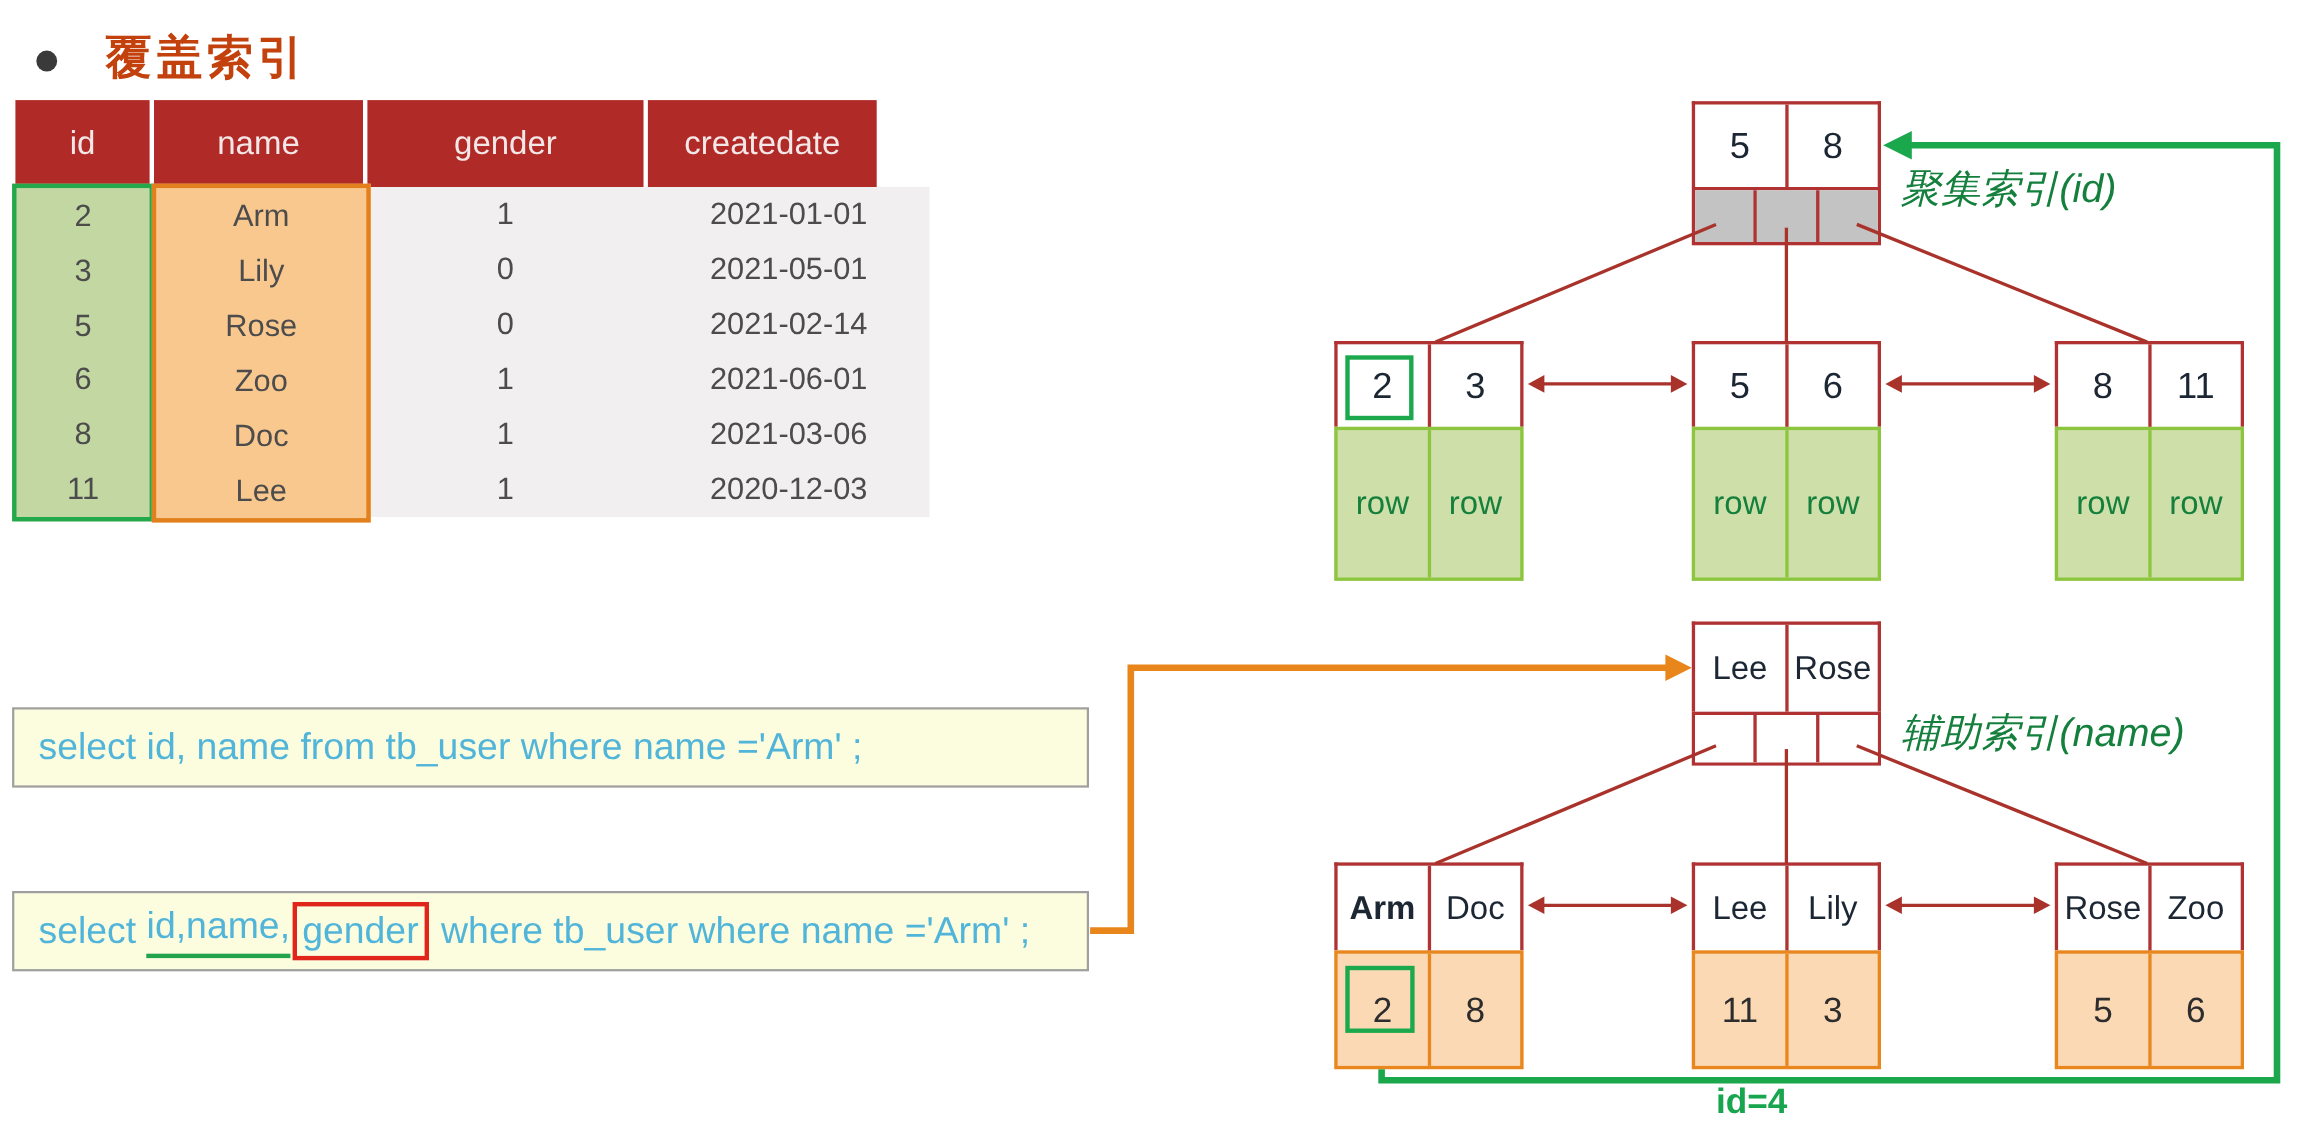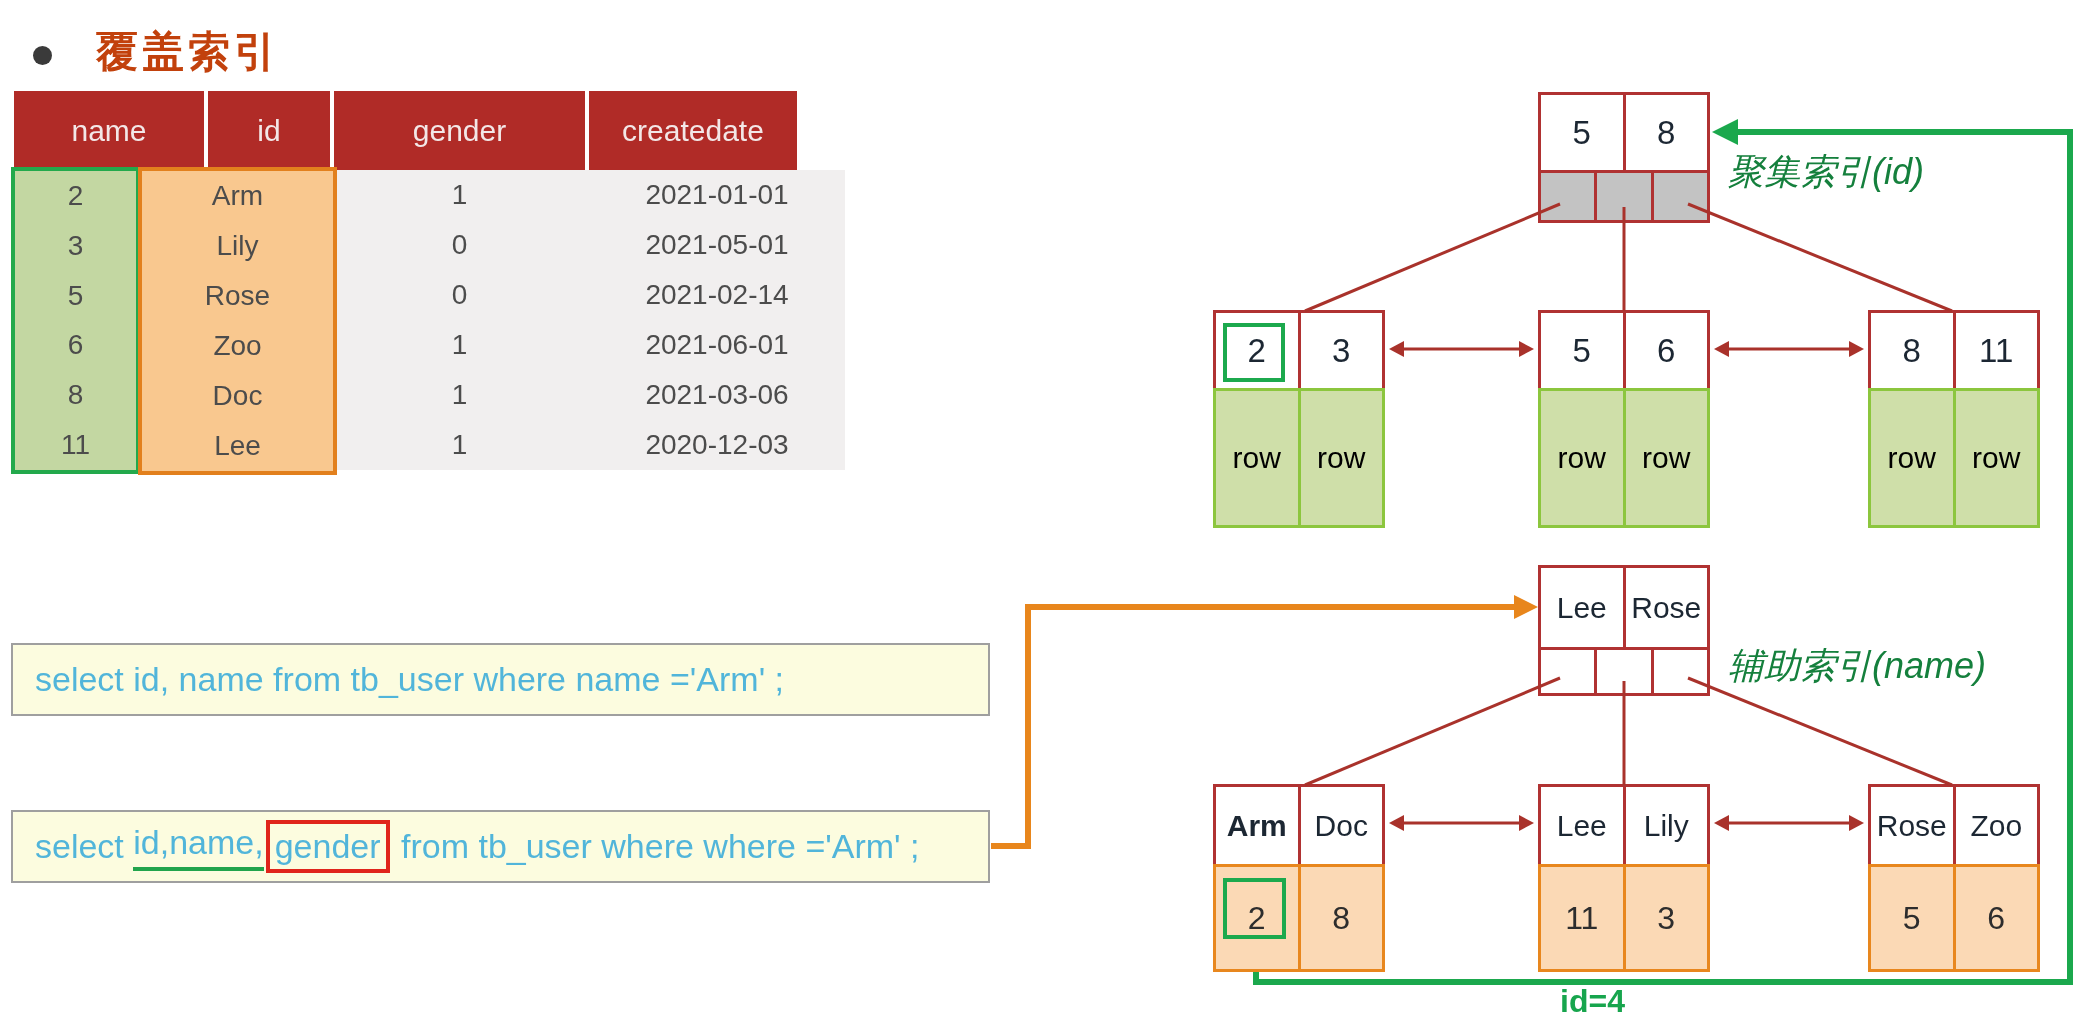--- a/index.html
+++ b/index.html
@@ -36,21 +36,21 @@
   .keys{display:flex;box-sizing:border-box;border:3px solid #b03232;border-bottom:none;background:#fff;}
   .keys .c{flex:1;display:flex;align-items:center;justify-content:center;font-size:33px;color:#1c2733;}
   .keys .c + .c{border-left:3px solid #b03232;}
   .prow{display:flex;box-sizing:border-box;border:3px solid #b03232;}
   .prow .p{flex:1;background:#c3c3c3;}
   .prow.white .p{background:#ffffff;}
   .prow .p + .p{border-left:3px solid #b03232;}
   .vals{display:flex;box-sizing:border-box;}
   .vals .v{flex:1;display:flex;align-items:center;justify-content:center;}
   .vals.g{border:3px solid #8cc63e;background:#cfdfa9;}
-  .vals.g .v{font-size:30px;color:#000000;}
+  .vals.g .v{font-size:30px;color:#15803d;}
   .vals.g .v + .v{border-left:3px solid #8cc63e;}
   .vals.o{border:3px solid #e8871e;background:#fbd9b5;}
   .vals.o .v{font-size:32px;color:#2d2d2d;}
   .vals.o .v + .v{border-left:3px solid #e8871e;}
   .bold{font-weight:bold;}
   .hl2{position:absolute;box-sizing:border-box;border:4px solid #1ca94d;}
 
   .tree-label{position:absolute;font-size:36px;color:#15803d;font-style:italic;}
   .lookup-label{position:absolute;left:1560px;top:983px;font-size:32px;font-weight:bold;color:#17a54d;}
 
@@ -58,22 +58,22 @@
 </style>
 </head>
 <body>
 
 <div id="canvas">
 
   <div class="bullet"></div>
   <div class="slide-title">覆盖索引</div>
 
   <div class="tbl-head">
+    <div class="th" style="width:122px">id</div>
     <div class="th" style="width:190px">name</div>
-    <div class="th" style="width:122px">id</div>
     <div class="th" style="width:251px">gender</div>
     <div class="th" style="width:208px">createdate</div>
   </div>
 
   <div class="tbl-body">
     <div class="gray-bg"></div>
 
     <div class="colcells" style="left:320px;width:251px">
       <div class="td">1</div>
       <div class="td">0</div>
@@ -105,21 +105,21 @@
       <div class="td">Arm</div>
       <div class="td">Lily</div>
       <div class="td">Rose</div>
       <div class="td">Zoo</div>
       <div class="td">Doc</div>
       <div class="td">Lee</div>
     </div>
   </div>
 
   <div class="sql" style="top:643px">select id, name from tb_user where name ='Arm' ;</div>
-  <div class="sql" style="top:810px"><span>select </span><span class="uline">id,name,</span><span class="rbox">gender</span><span> from tb_user where where ='Arm' ;</span></div>
+  <div class="sql" style="top:810px"><span>select </span><span class="uline">id,name,</span><span class="rbox">gender</span><span> where tb_user where name ='Arm' ;</span></div>
 
   <div class="tn" style="left:1538px;top:92px">
     <div class="keys" style="height:78px">
       <div class="c">5</div>
       <div class="c">8</div>
     </div>
     <div class="prow" style="height:53px">
       <div class="p"></div>
       <div class="p"></div>
       <div class="p"></div>

